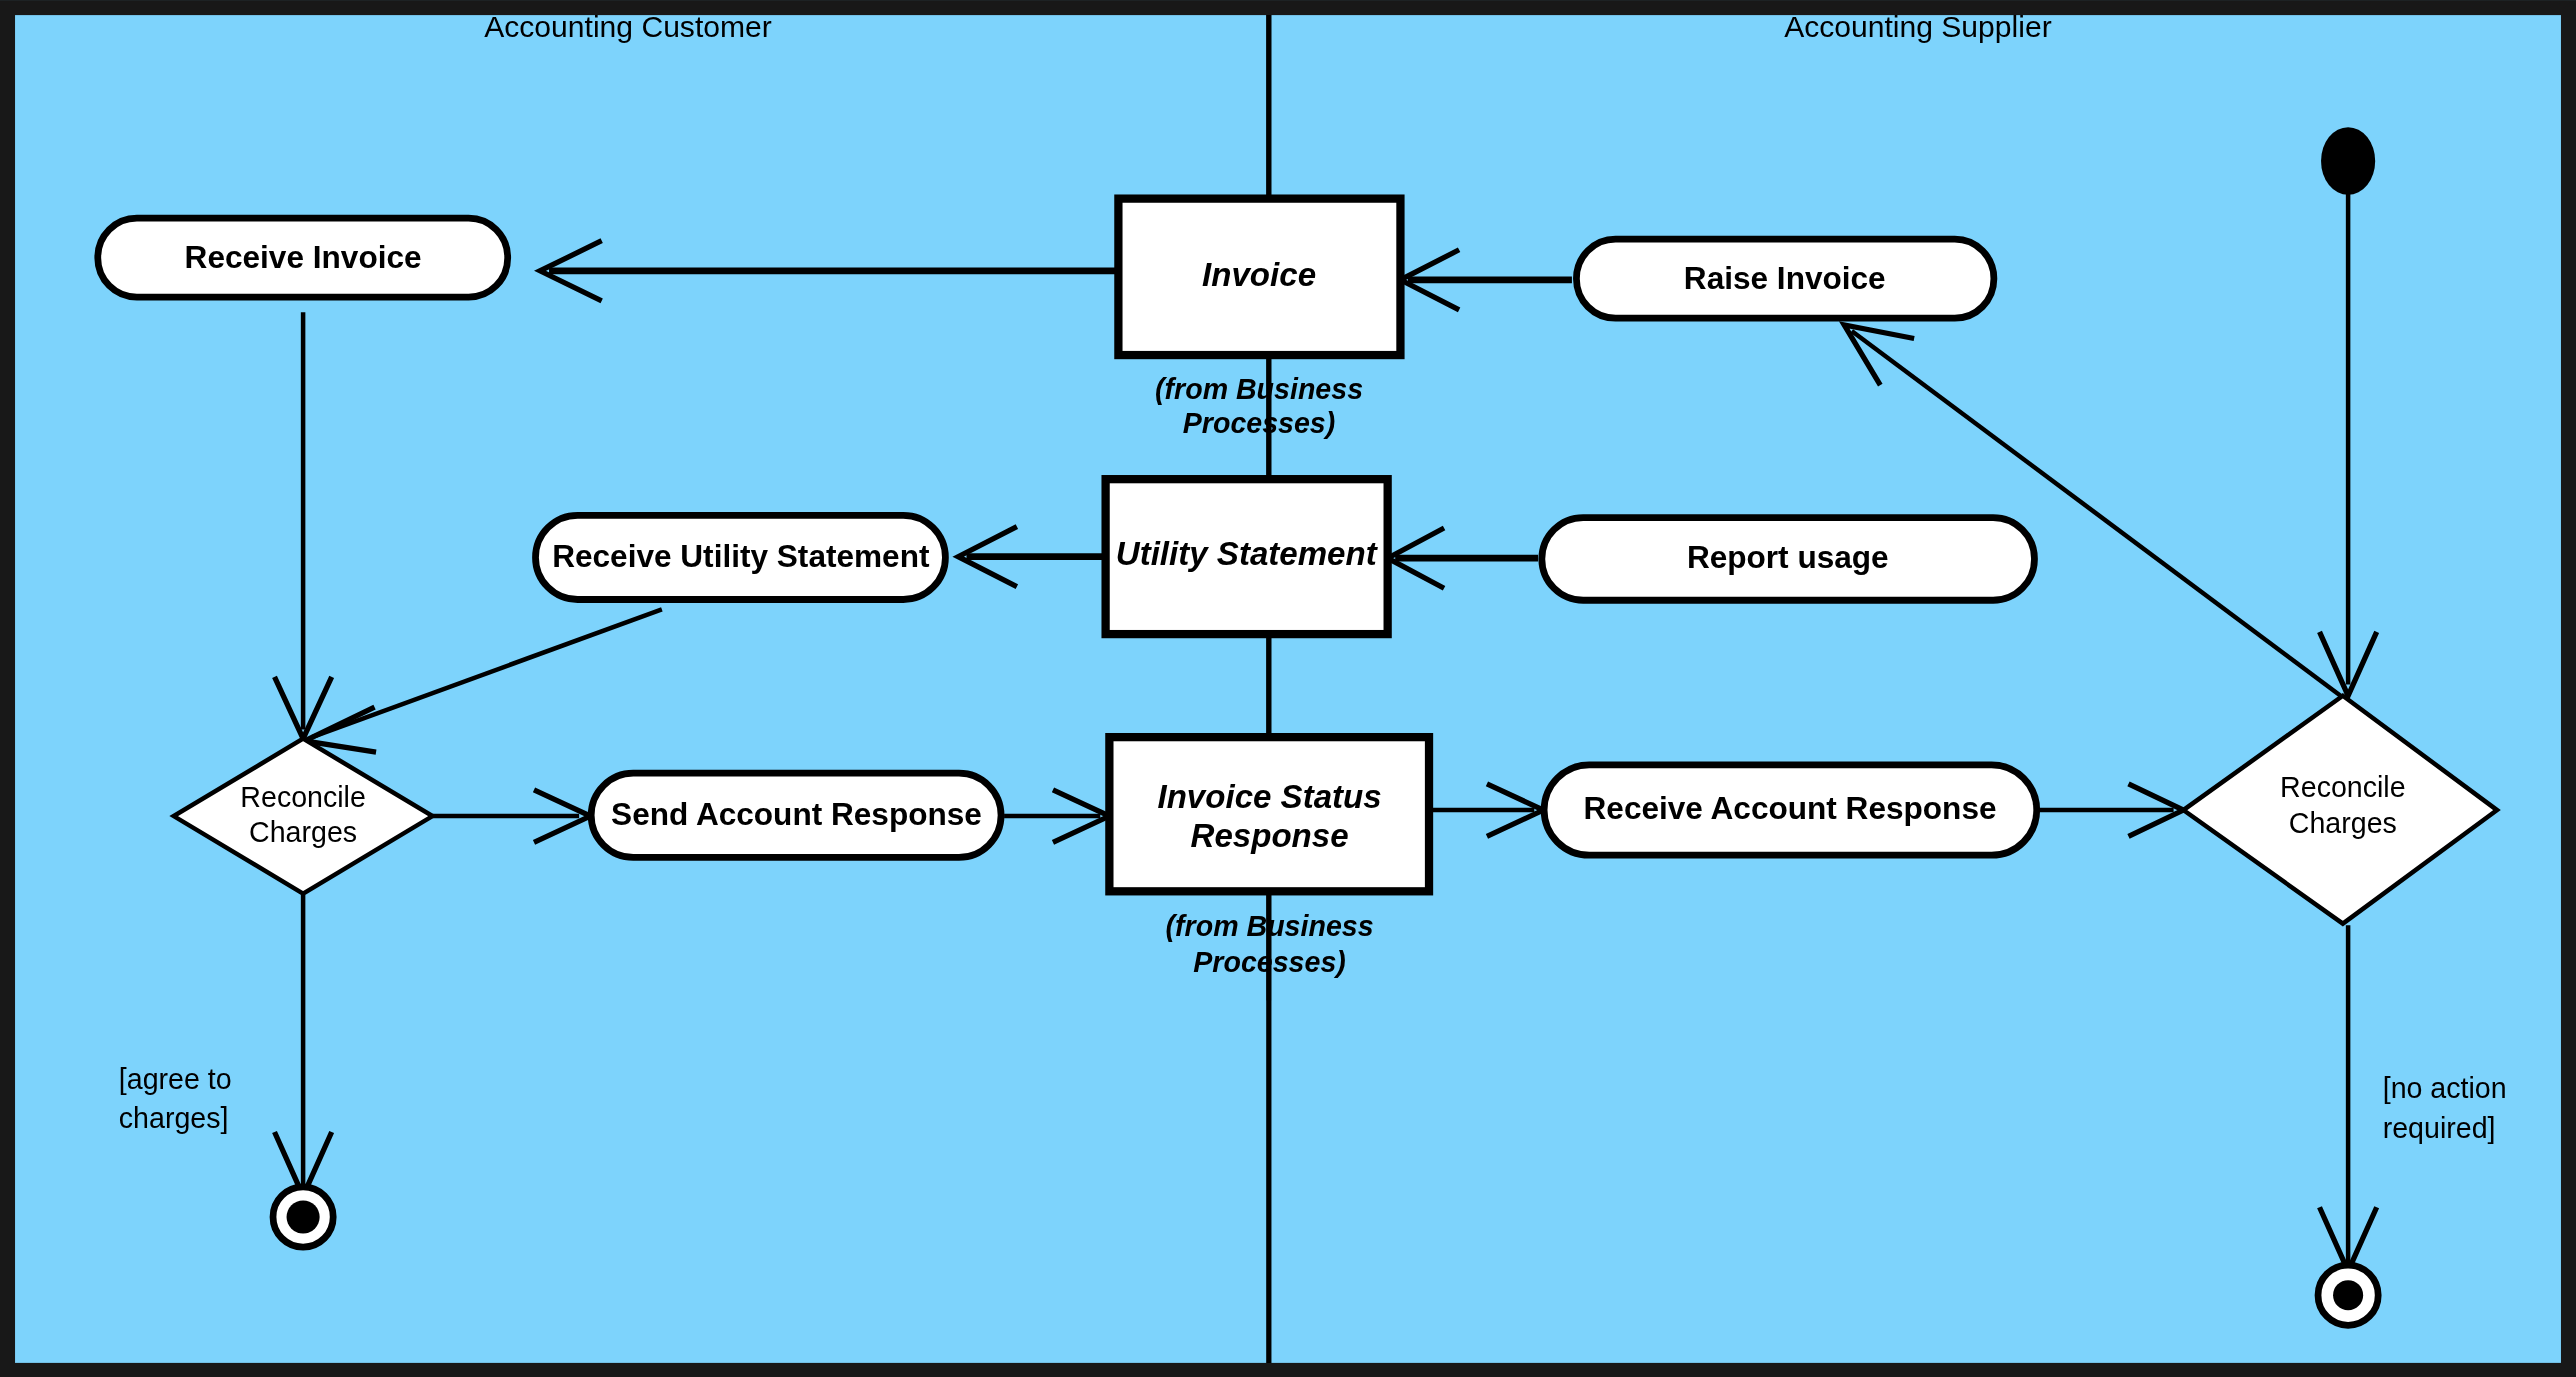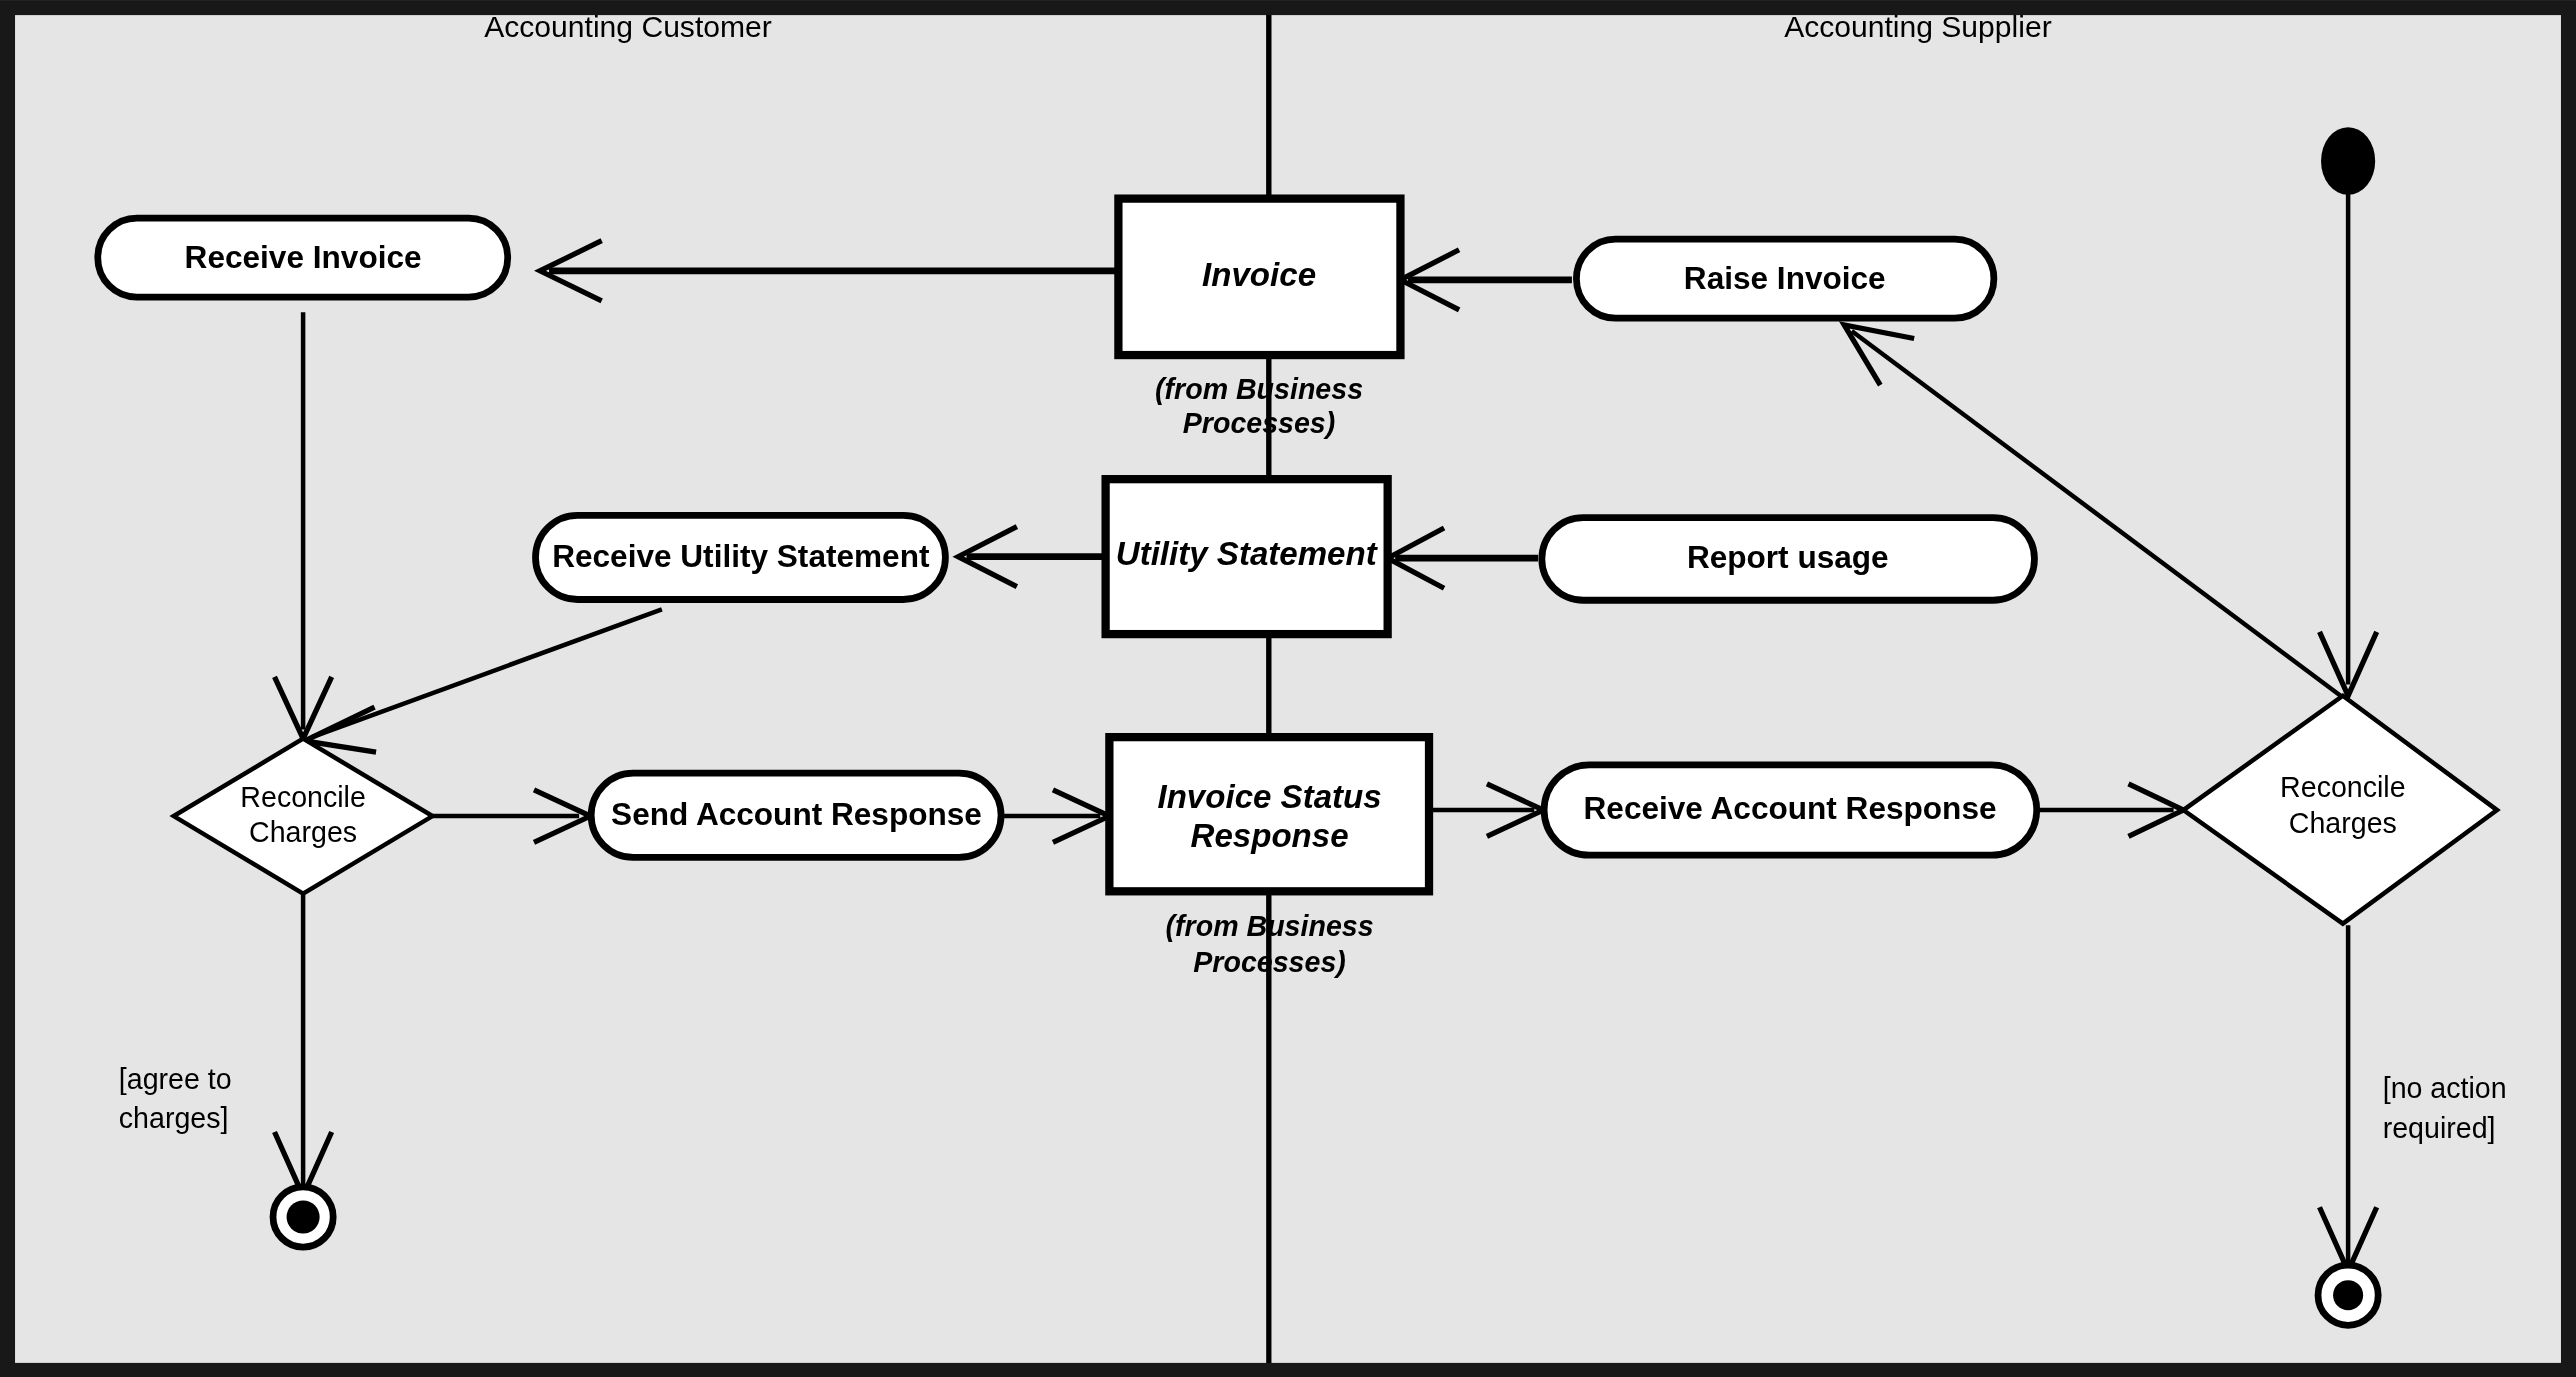--- a/index.html
+++ b/index.html
@@ -7,21 +7,21 @@
     padding: 0;
     background: #ffffff;
   }
   body {
     font-family: "Liberation Sans", sans-serif;
   }
   #diagram-root {
     position: relative;
     width: 2576px;
     height: 1378px;
-    background: #e5e5e5;
+    background: #7dd3fc;
     box-sizing: border-box;
   }
   svg#uml {
     display: block;
     width: 2576px;
     height: 1378px;
   }
   .lane-title {
     font-family: "Liberation Sans", sans-serif;
     font-size: 40px;

